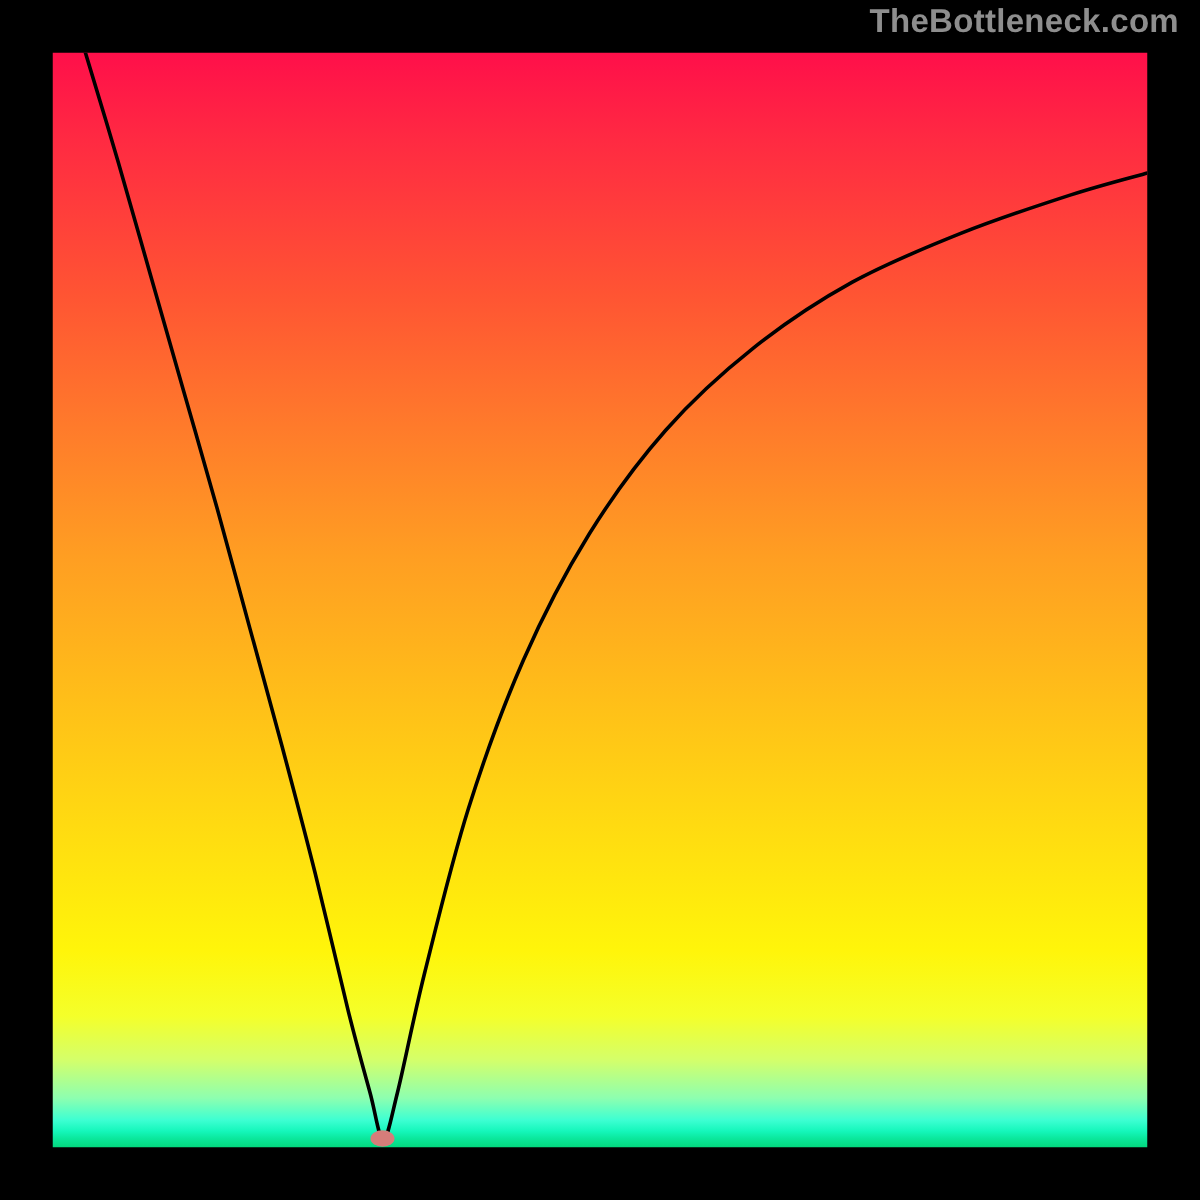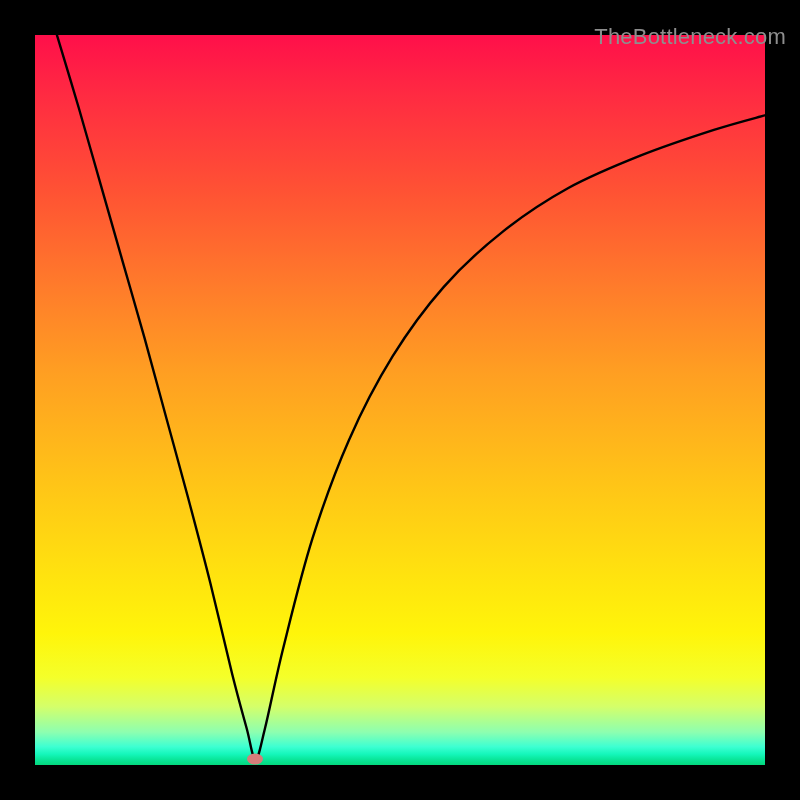--- a/index.html
+++ b/index.html
@@ -11,25 +11,25 @@
     font-family: Arial, Helvetica, sans-serif;
   }
   .frame {
     position: relative;
     width: 800px;
     height: 800px;
     background: #000;
   }
   .watermark {
     position: absolute;
-    top: 24px;
+    top: 1px;
     right: 14px;
     color: #8e8e8e;
     font-size: 22px;
-    font-weight: 400;
+    font-weight: 700;
     letter-spacing: 0.2px;
     z-index: 10;
   }
   .plot-area {
     position: absolute;
     left: 35px;
     top: 35px;
     width: 730px;
     height: 730px;
     overflow: hidden;

